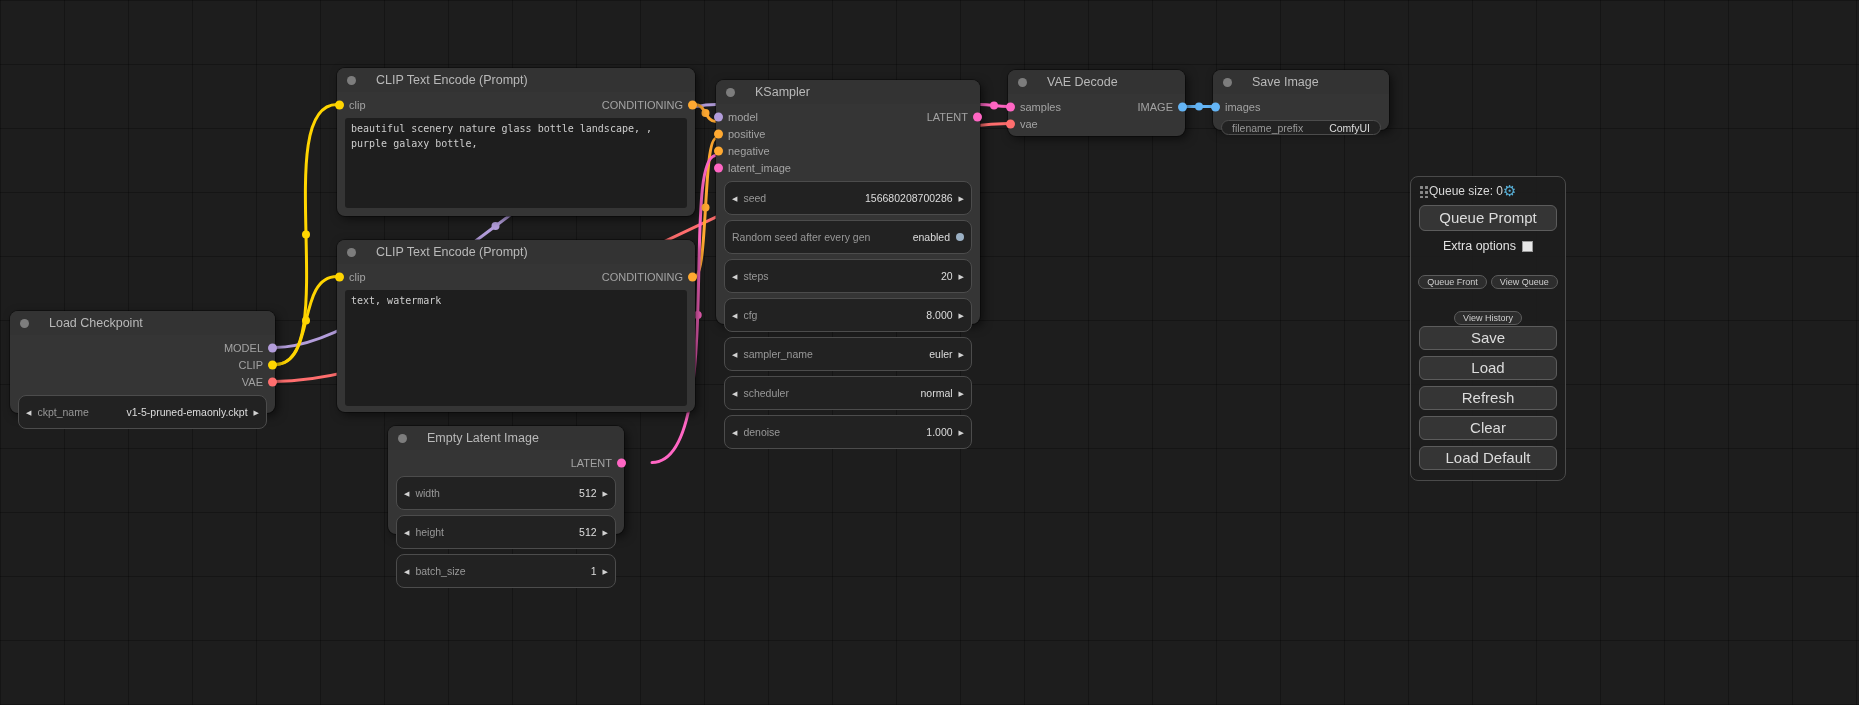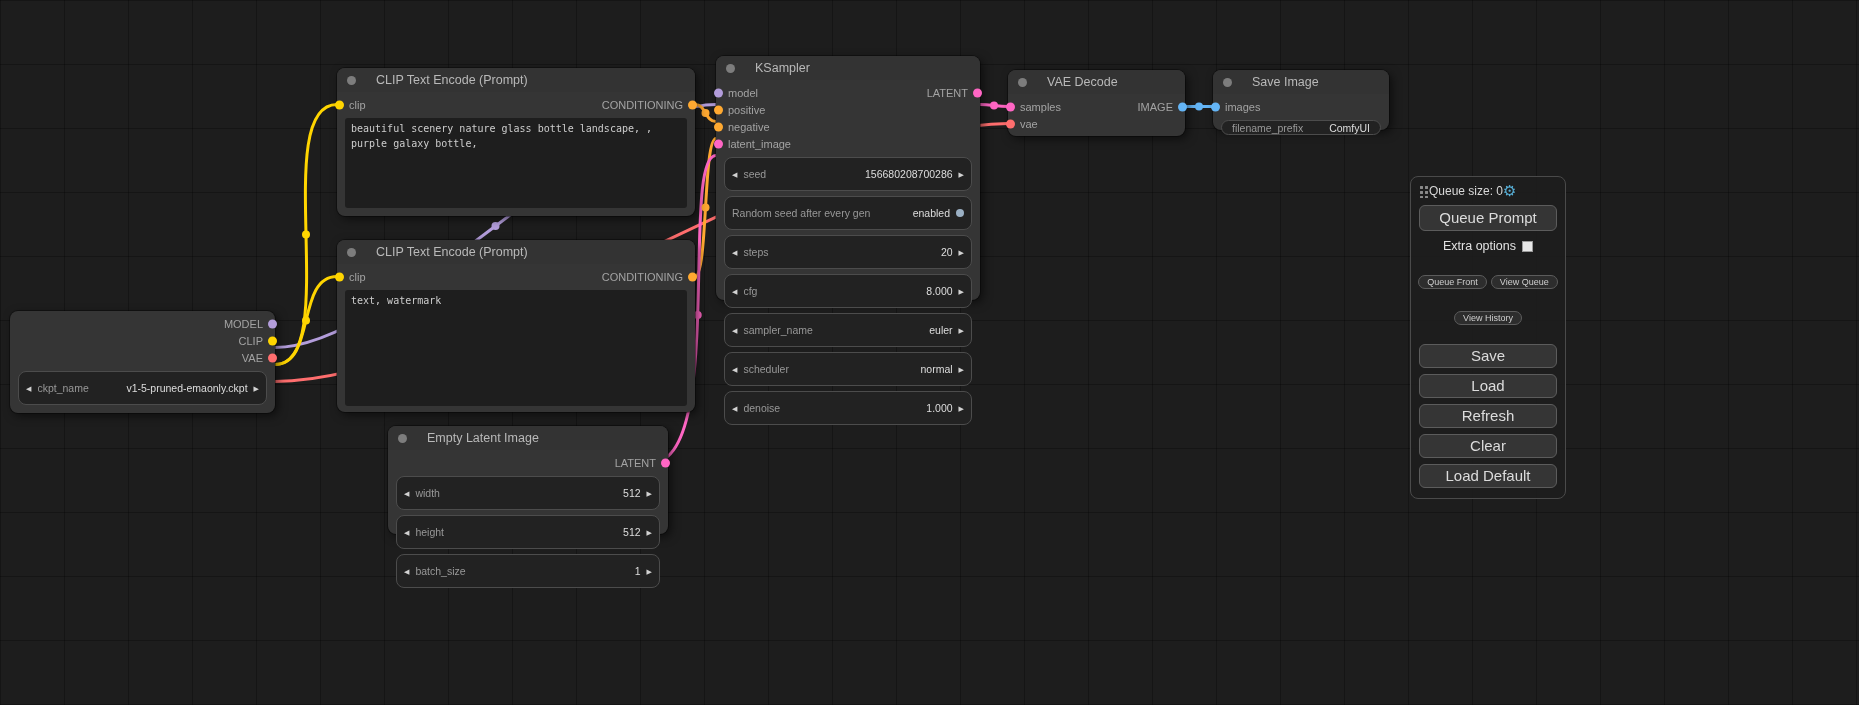--- a/index.html
+++ b/index.html
@@ -83,21 +83,21 @@
   .qsize{ color:#d8d8d8; }
   .gear{ color:#58b0d8; font-family:"DejaVu Sans",sans-serif; font-size:15px;
          line-height:1; cursor:pointer; }
   button{ font-family:inherit; }
   .qp-btn{
     display:block; width:100%; background:#353535; border:1px solid #5c5c5c;
     border-radius:6px; color:#dcdcdc; font-size:15px; padding:2px 0 3px;
     margin-top:6px; cursor:pointer;
   }
   .qp-btn.prompt{ padding:3px 0 4px; }
-  .qp-btn.gap{ margin-top:19px; }
+  .qp-btn.gap{ margin-top:1px; }
   .extra-row{ display:flex; align-items:center; justify-content:center; gap:6px;
               font-size:12.5px; margin-top:8px; color:#e2e2e2; }
   .checkbox{ width:11px; height:11px; background:#e8e8e8; border:1px solid #9a9a9a;
              cursor:pointer; }
   .pill-row{ display:flex; gap:4px; justify-content:center; margin-top:22px; }
   .pill{
     background:#2d2d2d; border:1px solid #5c5c5c; border-radius:9px;
     color:#cfcfcf; font-size:9px; padding:1px 8px; cursor:pointer; white-space:nowrap;
   }
 </style>
@@ -121,20 +121,24 @@
       <circle cx="306" cy="320.5" r="4" fill="rgb(255, 213, 0)"></circle>
       <circle cx="641.5" cy="252.50001525878906" r="4" fill="rgb(255, 110, 110)"></circle>
       <circle cx="705.5" cy="113" r="4" fill="rgb(255, 169, 49)"></circle>
       <circle cx="705.5" cy="207.50003051757812" r="4" fill="rgb(255, 169, 49)"></circle>
       <circle cx="697.6759033203125" cy="315.0780334472656" r="4" fill="rgb(255, 102, 196)"></circle>
       <circle cx="994" cy="105.5" r="4" fill="rgb(255, 102, 196)"></circle>
       <circle cx="1199" cy="106.5" r="4" fill="rgb(100, 181, 246)"></circle>
     </svg>
 
   <div class="node" style="left:10px;top:311px;width:265px;height:102px">
+    <div class="node-title">
+      <span class="status-dot"></span>
+      <span>Load Checkpoint</span>
+    </div>
     <div class="node-body">
       <div class="port-row">
         <span class="out-label">MODEL</span>
         <span class="pdot out c-model"></span>
       </div>
       <div class="port-row">
         <span class="out-label">CLIP</span>
         <span class="pdot out c-clip"></span>
       </div>
       <div class="port-row">
@@ -175,21 +179,21 @@
       <div class="port-row">
         <span class="pdot in c-clip"></span>
         <span class="in-label">clip</span>
         <span class="out-label">CONDITIONING</span>
         <span class="pdot out c-cond"></span>
       </div>
       <div class="prompt-box" style="height:116px">text, watermark</div>
     </div>
   </div>
 
-  <div class="node" style="left:388px;top:426px;width:280px;height:108px">
+  <div class="node" style="left:388px;top:426px;width:236px;height:108px">
     <div class="node-title">
       <span class="status-dot"></span>
       <span>Empty Latent Image</span>
     </div>
     <div class="node-body">
       <div class="port-row">
         <span class="out-label">LATENT</span>
         <span class="pdot out c-latent"></span>
       </div>
       <div class="widget">
@@ -206,21 +210,21 @@
       </div>
       <div class="widget">
         <span class="arr">◀</span>
         <span class="wlabel">batch_size</span>
         <span class="wvalue">1</span>
         <span class="arr">▶</span>
       </div>
     </div>
   </div>
 
-  <div class="node" style="left:716px;top:56px;width:264px;height:244px">
+  <div class="node" style="left:716px;top:80px;width:264px;height:244px">
     <div class="node-title">
       <span class="status-dot"></span>
       <span>KSampler</span>
     </div>
     <div class="node-body">
       <div class="port-row">
         <span class="pdot in c-model"></span>
         <span class="in-label">model</span>
         <span class="out-label">LATENT</span>
         <span class="pdot out c-latent"></span>

